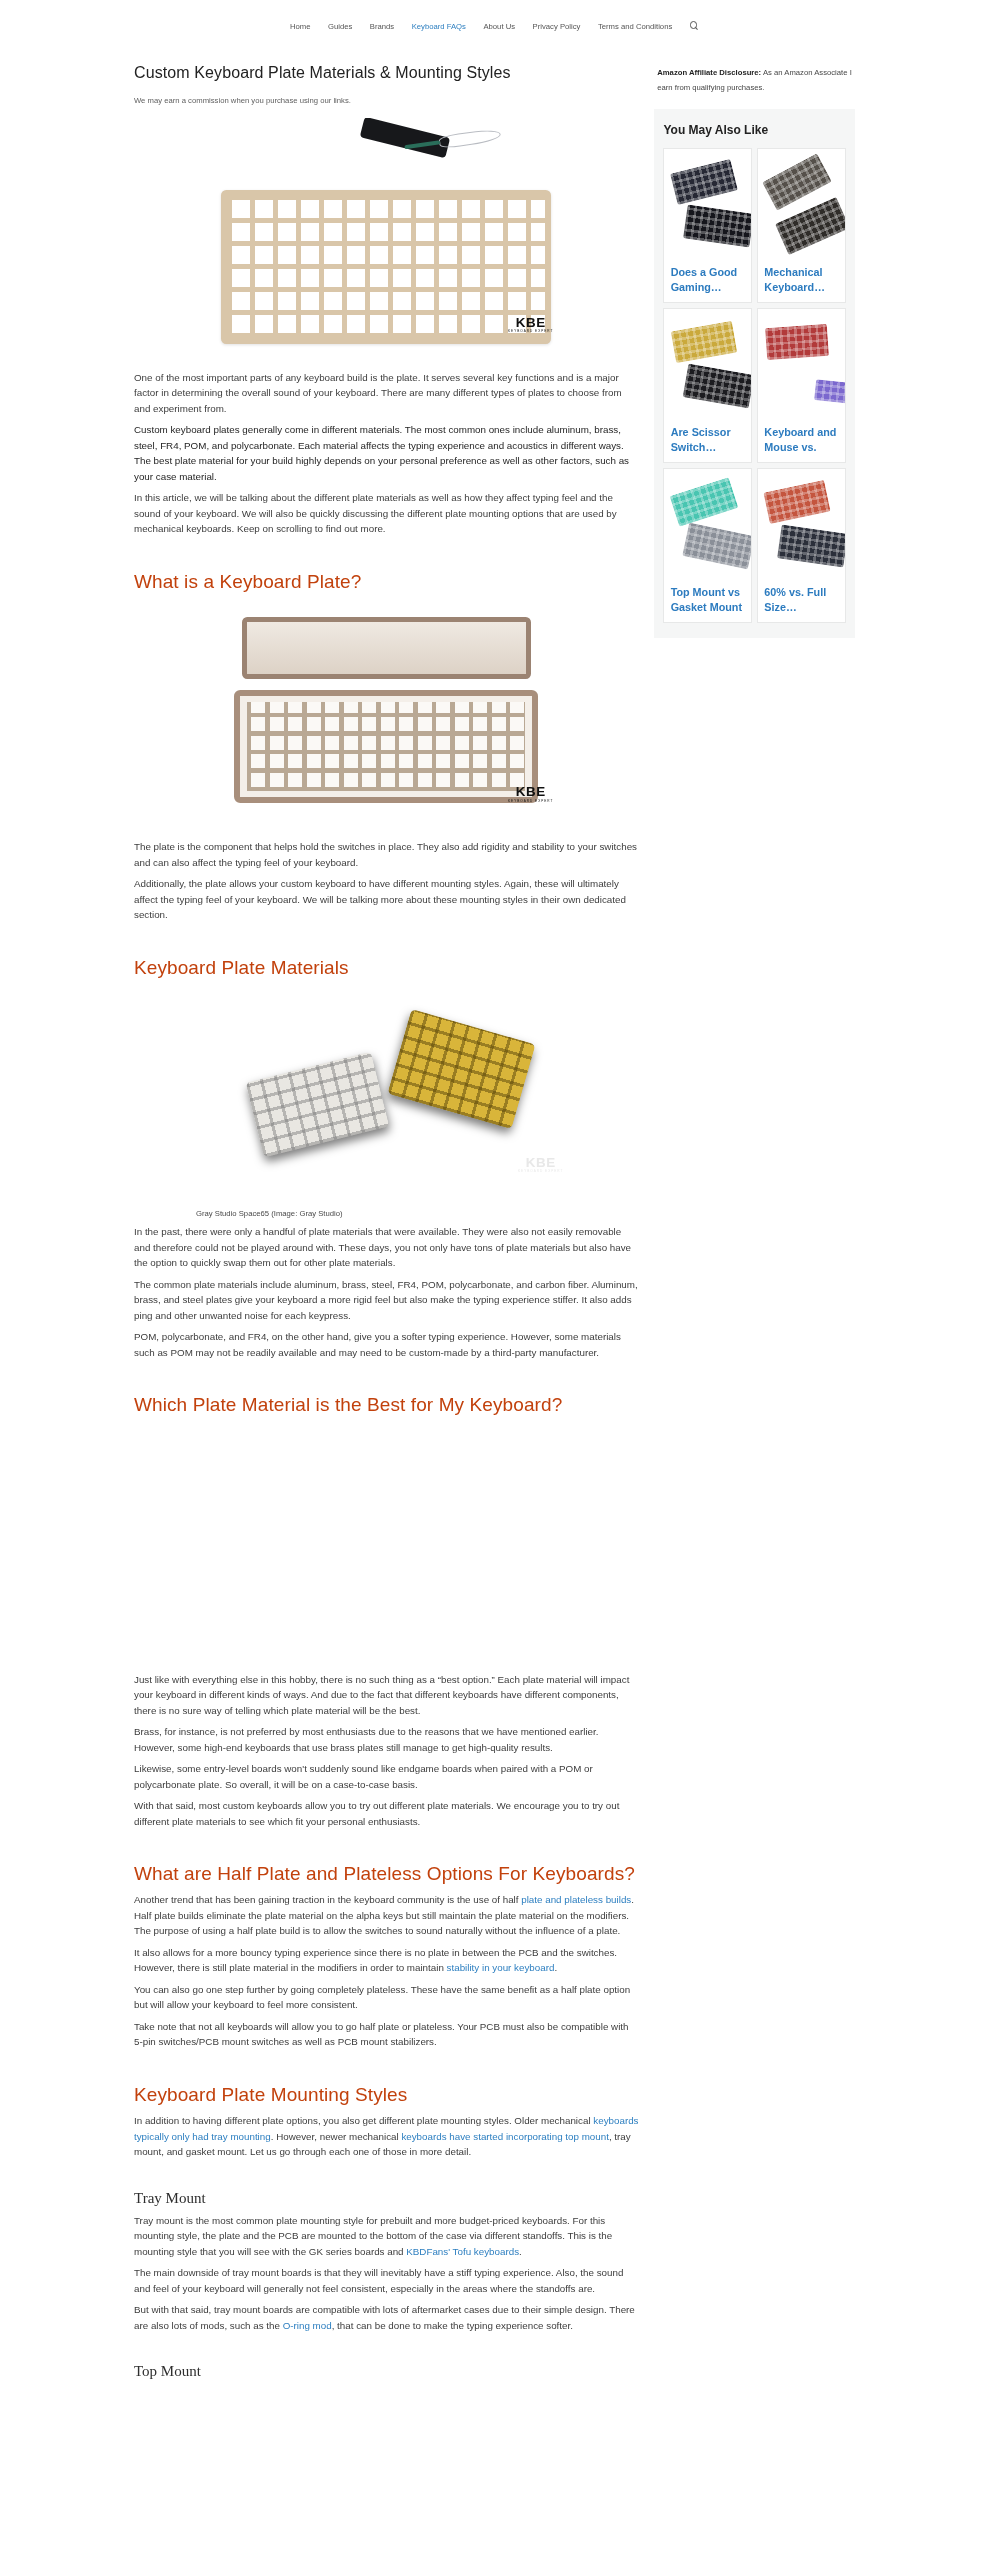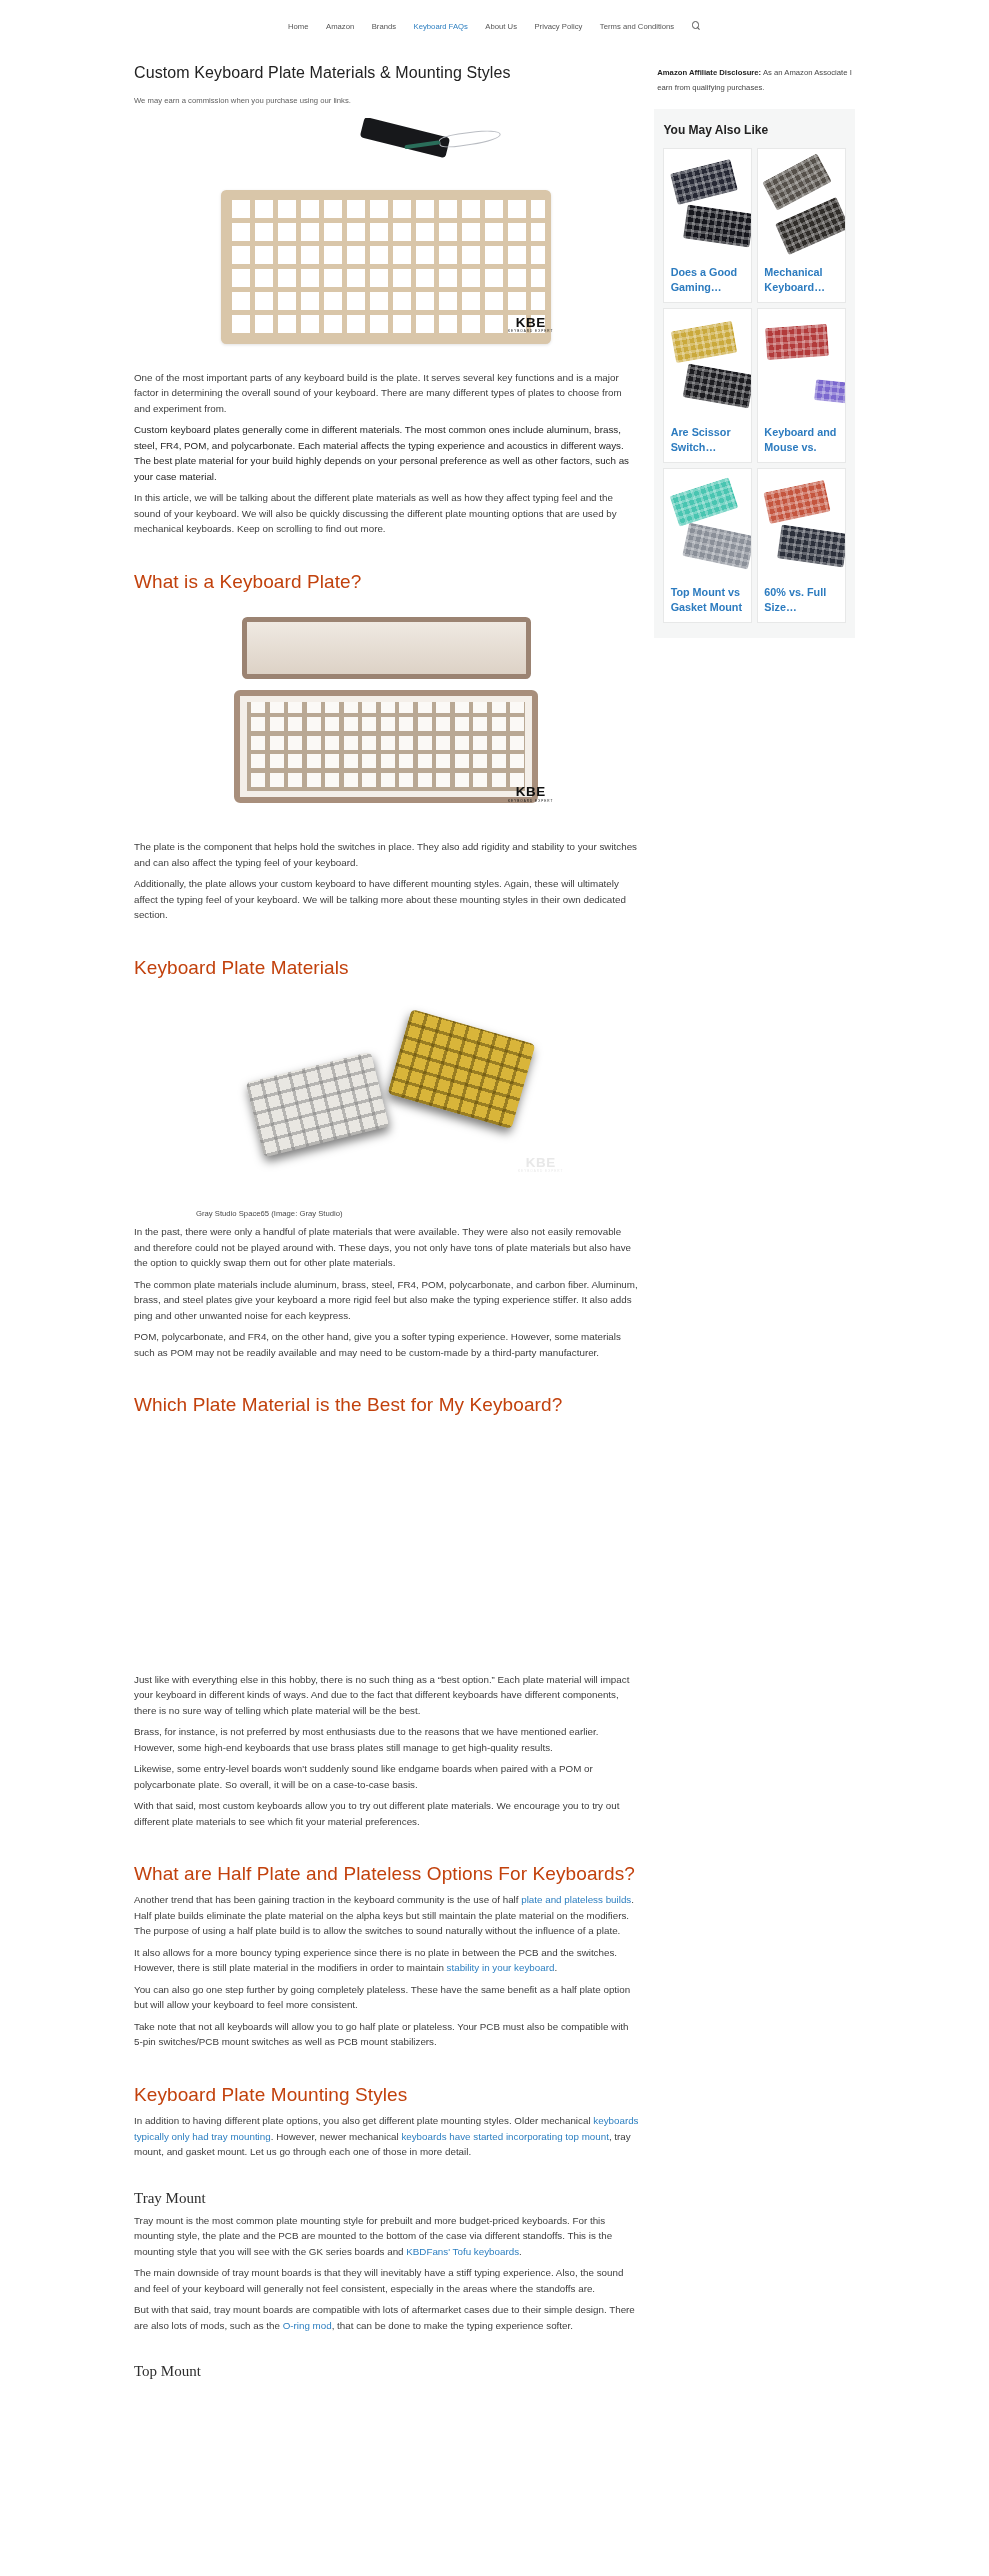--- a/index.html
+++ b/index.html
@@ -76,21 +76,21 @@
   .c5 .ka{background-color:#49c5b1;transform:rotate(-18deg);} .c5 .kb2{background-color:#8a8f98;transform:rotate(12deg);}
   .c6 .ka{background-color:#c4553e;transform:rotate(-12deg);} .c6 .kb2{background-color:#2b2f3a;transform:rotate(8deg);}
   .scard .stitle { display:block; font-size:10.8px; line-height:15px; font-weight:700; color:#2c7bbf; padding:5.2px 6.2px 0; text-decoration:none;
     display:-webkit-box; -webkit-line-clamp:2; -webkit-box-orient:vertical; overflow:hidden; }
 </style>
 </head>
 <body>
 
 <header class="topbar">
   <a href="#">Home</a>
-  <a href="#">Amazon</a>
+  <a href="#">Guides</a>
   <a href="#">Brands</a>
   <a href="#" class="active">Keyboard FAQs</a>
   <a href="#">About Us</a>
   <a href="#">Privacy Policy</a>
   <a href="#">Terms and Conditions</a>
   <span class="search-btn"></span>
 </header>
 
 <div class="wrap">
   <main class="main">
@@ -137,21 +137,21 @@
     <figcaption class="cap">Gray Studio Space65 (Image: Gray Studio)</figcaption>
     <p class="body"><span>In the past, there were only a handful of plate materials that were available. They were also not easily removable and therefore could not be played around with. These days, you not only have tons of plate materials but also have the option to quickly swap them out for other plate materials.</span></p>
     <p class="body"><span>The common plate materials include aluminum, brass, steel, FR4, POM, polycarbonate, and carbon fiber. Aluminum, brass, and steel plates give your keyboard a more rigid feel but also make the typing experience stiffer. It also adds ping and other unwanted noise for each keypress.</span></p>
     <p class="body"><span>POM, polycarbonate, and FR4, on the other hand, give you a softer typing experience. However, some materials such as POM may not be readily available and may need to be custom-made by a third-party manufacturer.</span></p>
 
     <h2 class="sec">Which Plate Material is the Best for My Keyboard?</h2>
     <div class="video-embed"></div>
     <p class="body"><span>Just like with everything else in this hobby, there is no such thing as a “best option.” Each plate material will impact your keyboard in different kinds of ways. And due to the fact that different keyboards have different components, there is no sure way of telling which plate material will be the best.</span></p>
     <p class="body"><span>Brass, for instance, is not preferred by most enthusiasts due to the reasons that we have mentioned earlier. However, some high-end keyboards that use brass plates still manage to get high-quality results.</span></p>
     <p class="body"><span>Likewise, some entry-level boards won't suddenly sound like endgame boards when paired with a POM or polycarbonate plate. So overall, it will be on a case-to-case basis.</span></p>
-    <p class="body"><span>With that said, most custom keyboards allow you to try out different plate materials. We encourage you to try out different plate materials to see which fit your material preferences.</span></p>
+    <p class="body"><span>With that said, most custom keyboards allow you to try out different plate materials. We encourage you to try out different plate materials to see which fit your personal enthusiasts.</span></p>
 
     <h2 class="sec">What are Half Plate and Plateless Options For Keyboards?</h2>
     <p class="body"><span>Another trend that has been gaining traction in the keyboard community is the use of half </span><a href="#" class="ilink">plate and plateless builds</a><span>. Half plate builds eliminate the plate material on the alpha keys but still maintain the plate material on the modifiers. The purpose of using a half plate build is to allow the switches to sound naturally without the influence of a plate.</span></p>
     <p class="body"><span>It also allows for a more bouncy typing experience since there is no plate in between the PCB and the switches. However, there is still plate material in the modifiers in order to maintain </span><a href="#" class="ilink">stability in your keyboard</a><span>.</span></p>
     <p class="body"><span>You can also go one step further by going completely plateless. These have the same benefit as a half plate option but will allow your keyboard to feel more consistent.</span></p>
     <p class="body"><span>Take note that not all keyboards will allow you to go half plate or plateless. Your PCB must also be compatible with 5-pin switches/PCB mount switches as well as PCB mount stabilizers.</span></p>
 
     <h2 class="sec">Keyboard Plate Mounting Styles</h2>
     <p class="body"><span>In addition to having different plate options, you also get different plate mounting styles. Older mechanical </span><a href="#" class="ilink">keyboards typically only had tray mounting</a><span>. However, newer mechanical </span><a href="#" class="ilink">keyboards have started incorporating top mount</a><span>, tray mount, and gasket mount. Let us go through each one of those in more detail.</span></p>
 

